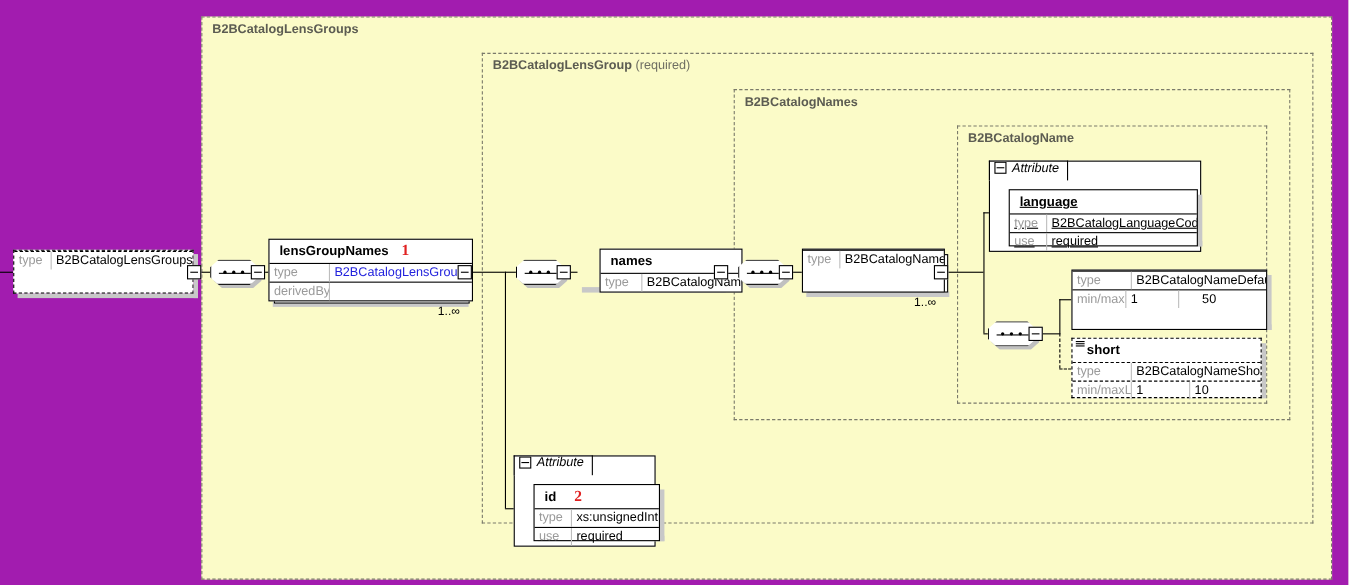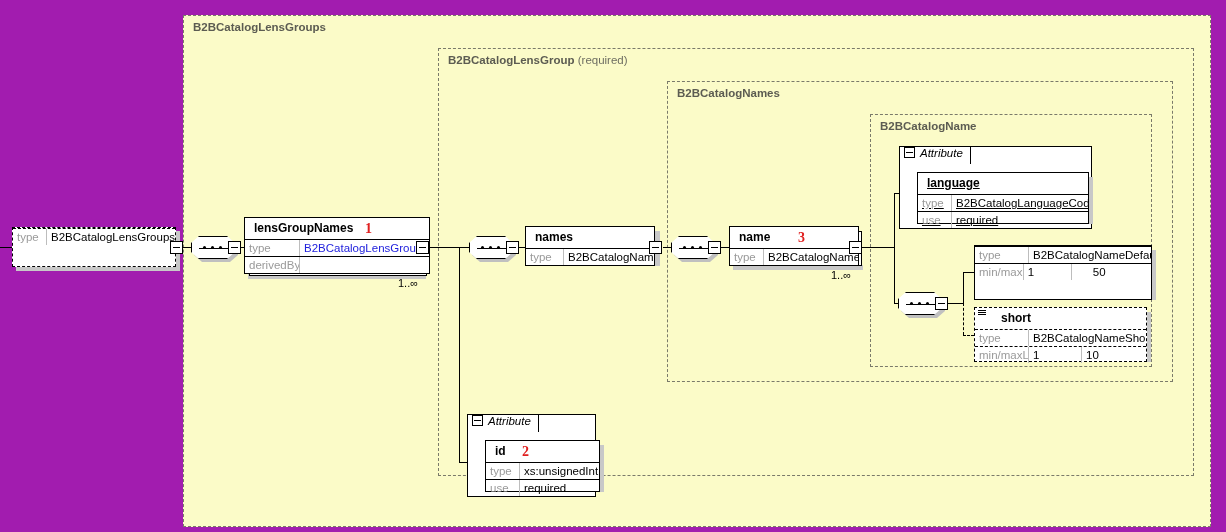--- a/index.html
+++ b/index.html
@@ -347,21 +347,21 @@
         <i style="left:0px;"></i>
           <i style="left:8px;"></i>
           <i style="left:16px;"></i>
       </div>
     </div>
     <div class="expander" style="left:37px; top:5px;"></div>
   </div>
 
   <div class="dropshadow" style="left:529px; top:261px; width:130px; height:5px;"></div>
   <div class="dropshadow" style="left:655px; top:231px; width:5px; height:35px;"></div>
-  <div class="ebox" style="left:525px; top:226px; width:130px; height:40px;">
+  <div class="ebox" style="left:545px; top:226px; width:130px; height:40px;">
     <div class="ebox-title">names</div>
     <div class="prow">
       <div class="pkey" style="width:38px;">type</div>
       <div class="pval" style="width:90px;">B2BCatalogNames</div>
     </div>
   </div>
   <div class="expander" style="left:649px; top:241px;"></div>
 
   <div class="seqwrap" style="left:671px; top:236px;">
     <div class="seqshadow" style="left:3px; top:3px;"></div>
@@ -372,24 +372,20 @@
           <i style="left:8px;"></i>
           <i style="left:16px;"></i>
       </div>
     </div>
     <div class="expander" style="left:37px; top:5px;"></div>
   </div>
 
   <div class="dropshadow" style="left:733px; top:265px; width:130px; height:5px;"></div>
   <div class="stack" style="left:734px; top:231px; width:128px; height:35px;"></div>
   <div class="ebox" style="left:729px; top:226px; width:130px; height:40px;">
-    <div class="ebox-title">
-      <span>name</span>
-      <span class="badge" style="left:68px; top:0px;">3</span>
-    </div>
     <div class="prow">
       <div class="pkey" style="width:34px;">type</div>
       <div class="pval" style="width:94px;">B2BCatalogName</div>
     </div>
   </div>
   <div class="expander" style="left:849px; top:241px;"></div>
   <div class="occ" style="left:831px; top:269px;">1..∞</div>
 
   <div class="attrframe" style="left:899px; top:146px; width:193px; height:83px;">
     <div class="attrtab" style="left:-1px; top:-1px; width:72px;">
@@ -434,21 +430,21 @@
     <div class="prow">
       <div class="pkey" style="width:54px;">min/maxLen</div>
       <div class="pval split" style="width:53px;">1</div>
       <div class="pval" style="width:69px;margin-left:17px;">50</div>
     </div>
   </div>
 
   <div class="dropshadow" style="left:978px; top:357px; width:173px; height:5px;"></div>
   <div class="dropshadow" style="left:1146px; top:312px; width:5px; height:50px;"></div>
   <div class="ebox dashed" style="left:974px; top:307px; width:173px; height:55px;">
-    <div class="ebox-title" style="padding-left:26px;">
+    <div class="ebox-title" style="padding-left:13px;">
       <span class="sticon">
         <i style="top:0px;"></i>
           <i style="top:2px;"></i>
           <i style="top:4px;"></i>
       </span>
       <span>short</span>
     </div>
     <div class="prow dashed-row">
       <div class="pkey" style="width:54px;">type</div>
       <div class="pval" style="width:117px;">B2BCatalogNameShort</div>

